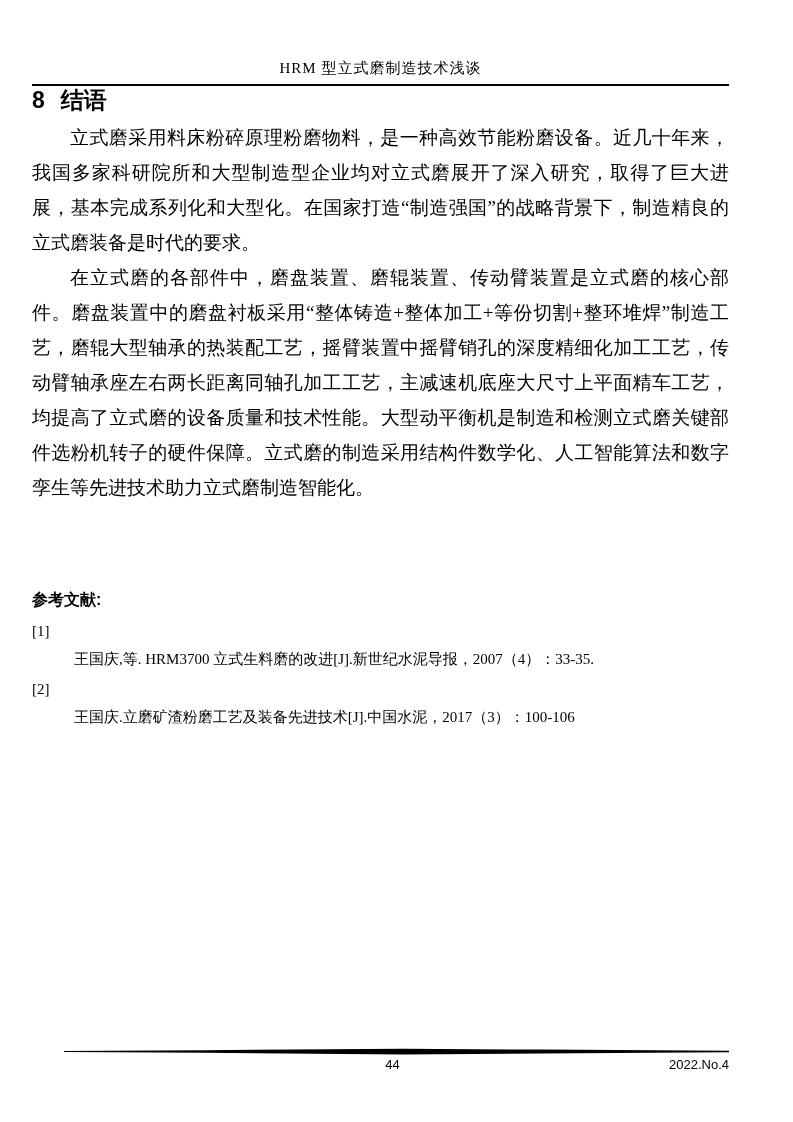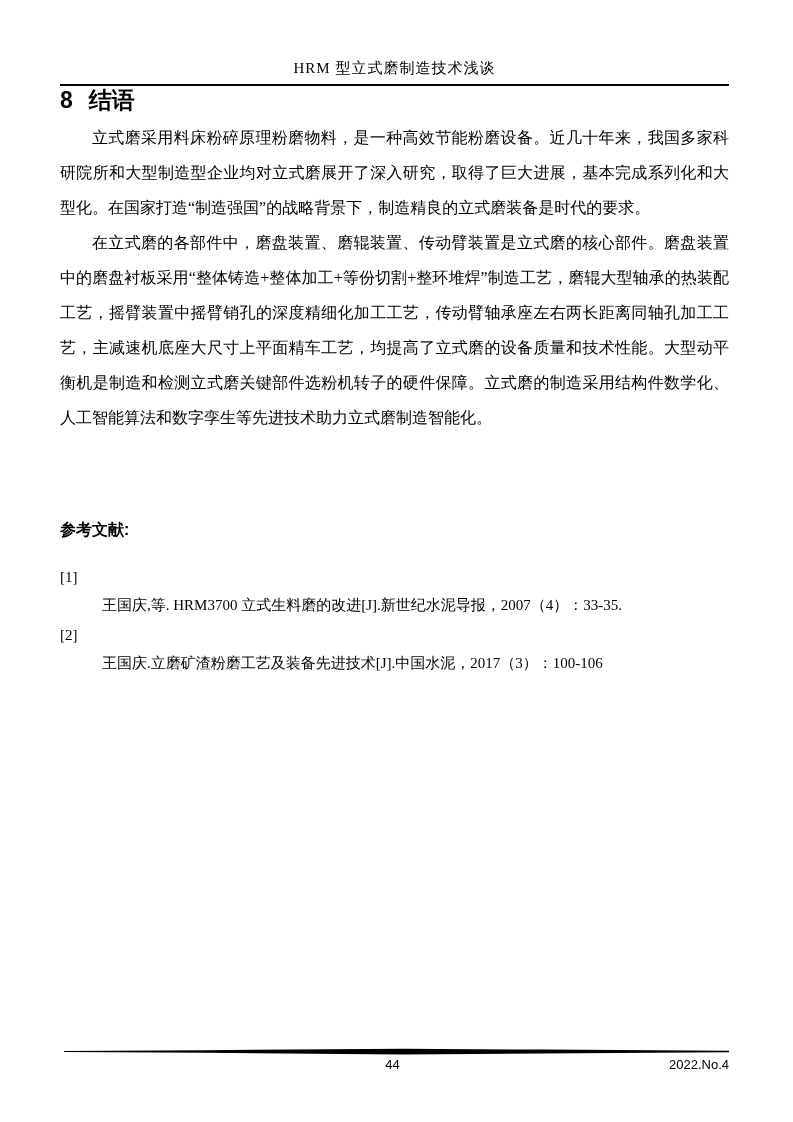--- a/index.html
+++ b/index.html
@@ -8,21 +8,21 @@
     position: relative;
     width: 793px;
     height: 1122px;
     margin: 0 auto;
     background: #ffffff;
     color: #000000;
     overflow: hidden;
     font-family: "Liberation Serif", "DejaVu Serif", serif;
   }
   .content {
-    padding: 58px 64px 0 60px;
+    padding: 58px 64px 0 32px;
   }
   .running-title {
     text-align: center;
     font-size: 15px;
     line-height: 20px;
     letter-spacing: 1px;
     color: #000000;
   }
   .header-rule {
     margin-top: 6px;
@@ -32,36 +32,36 @@
   .section-heading {
     font-family: "Liberation Sans", "DejaVu Sans", sans-serif;
     font-weight: bold;
     font-size: 23px;
     line-height: 28px;
     color: #000000;
   }
   .section-heading .sec-num { margin-right: 16px; }
   .body-para {
     margin-top: 0;
-    font-size: 16px;
+    font-size: 19px;
     line-height: 35px;
     text-align: justify;
     text-indent: 2em;
     color: #000000;
   }
   .body-para.first { margin-top: 6px; }
   .references {
     margin-top: 85px;
   }
   .ref-heading {
     font-family: "Liberation Sans", "DejaVu Sans", sans-serif;
     font-weight: bold;
     font-size: 16px;
     line-height: 20px;
-    margin-bottom: 22px;
+    margin-bottom: 6px;
   }
   .ref-item {
     display: flex;
     font-size: 15px;
     line-height: 30px;
   }
   .ref-marker {
     flex: 0 0 42px;
   }
   .ref-text {

